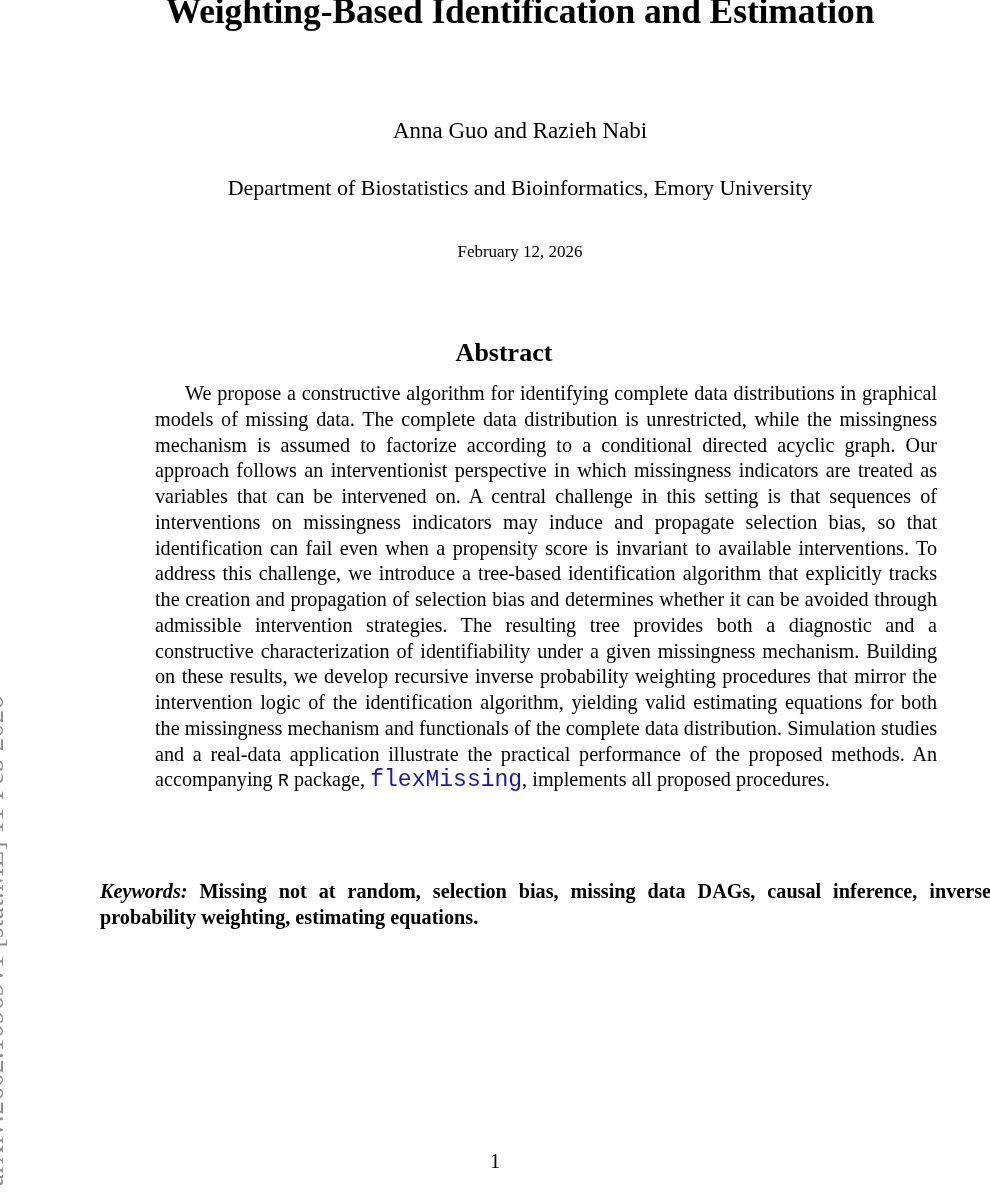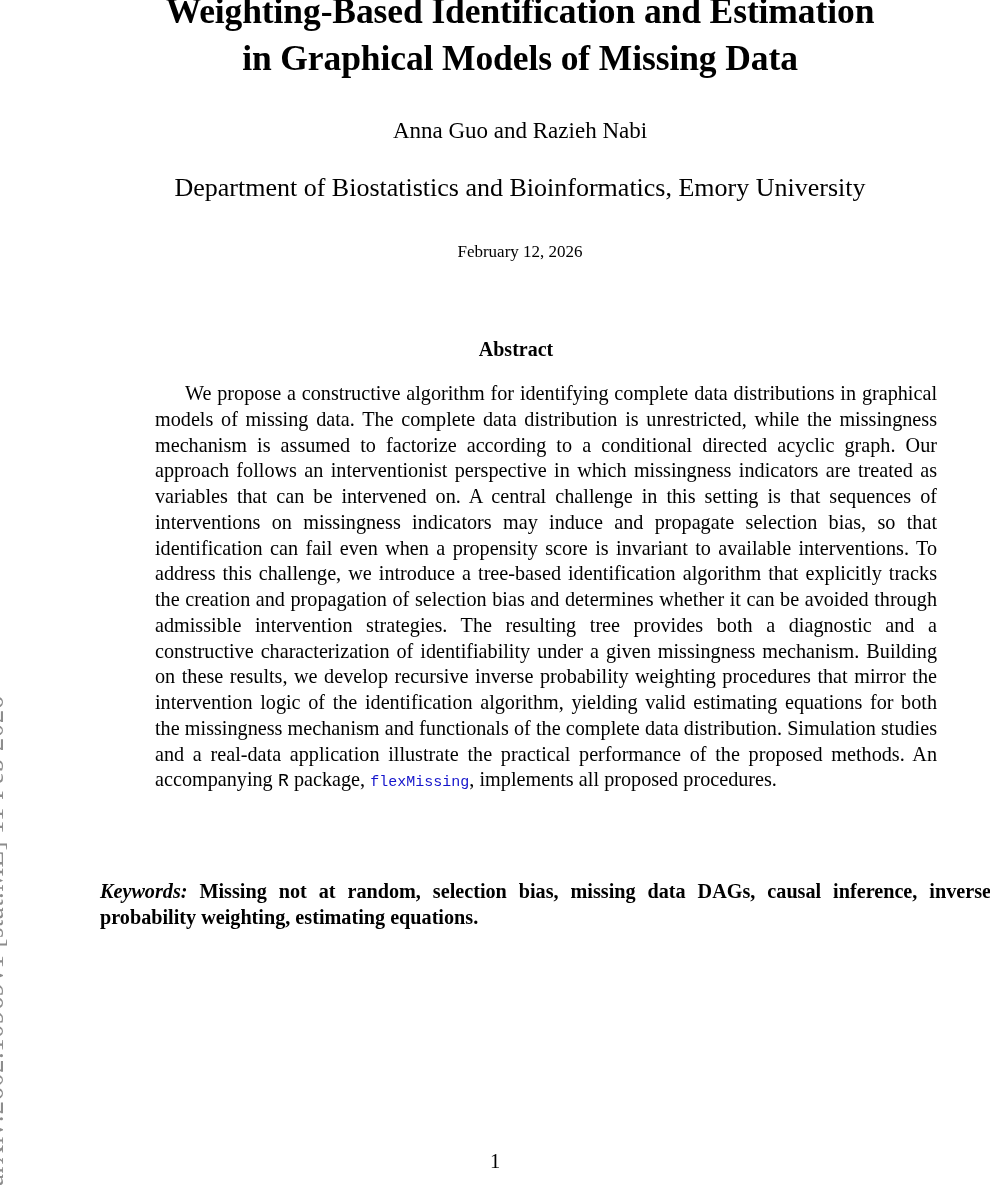--- a/index.html
+++ b/index.html
@@ -71,41 +71,41 @@
     font-size: 23px;
     line-height: 30px;
   }
 
   .affiliation {
     position: absolute;
     left: 100px;
     top: 173px;
     width: 840px;
     text-align: center;
-    font-size: 26px;
+    font-size: 22px;
     line-height: 30px;
   }
 
   .pubdate {
     position: absolute;
     left: 100px;
     top: 237px;
     width: 840px;
     text-align: center;
     font-size: 17px;
     line-height: 30px;
   }
 
   .abstract-head {
     position: absolute;
-    left: 96px;
+    left: 84px;
     top: 338px;
     width: 840px;
     text-align: center;
-    font-size: 20px;
+    font-size: 26px;
     font-weight: bold;
   }
 
   .abstract-body {
     position: absolute;
     left: 155px;
     top: 381px;
     width: 782px;
     font-size: 20.2px;
     line-height: 25.75px;
@@ -129,21 +129,21 @@
   .keywords-label {
     font-style: italic;
   }
 
   .mono {
     font-family: "Liberation Mono", "DejaVu Sans Mono", monospace;
     font-size: 18.2px;
   }
   .pkg-link {
     font-family: "Liberation Mono", "DejaVu Sans Mono", monospace;
-    font-size: 15px;
+    font-size: 23px;
     color: #1414cc;
     text-decoration: none;
   }
 
   .page-number {
     position: absolute;
     left: 0;
     top: 1150px;
     width: 990px;
     text-align: center;
@@ -154,21 +154,20 @@
 <body>
 
 <div class="arxiv-stamp">
   <div class="vtext">arXiv:2602.10969v1  [stat.ME]  11 Feb 2026</div>
 </div>
 
 <div class="page">
 
   <div class="title-block">
     <div class="title-line">Weighting-Based Identification and Estimation</div>
-    <div class="title-line">in Graphical Models of Missing Data</div>
   </div>
 
   <div class="authors">Anna Guo and Razieh Nabi</div>
 
   <div class="affiliation">Department of Biostatistics and Bioinformatics, Emory University</div>
 
   <div class="pubdate">February 12, 2026</div>
 
   <div class="abstract-head">Abstract</div>
 

